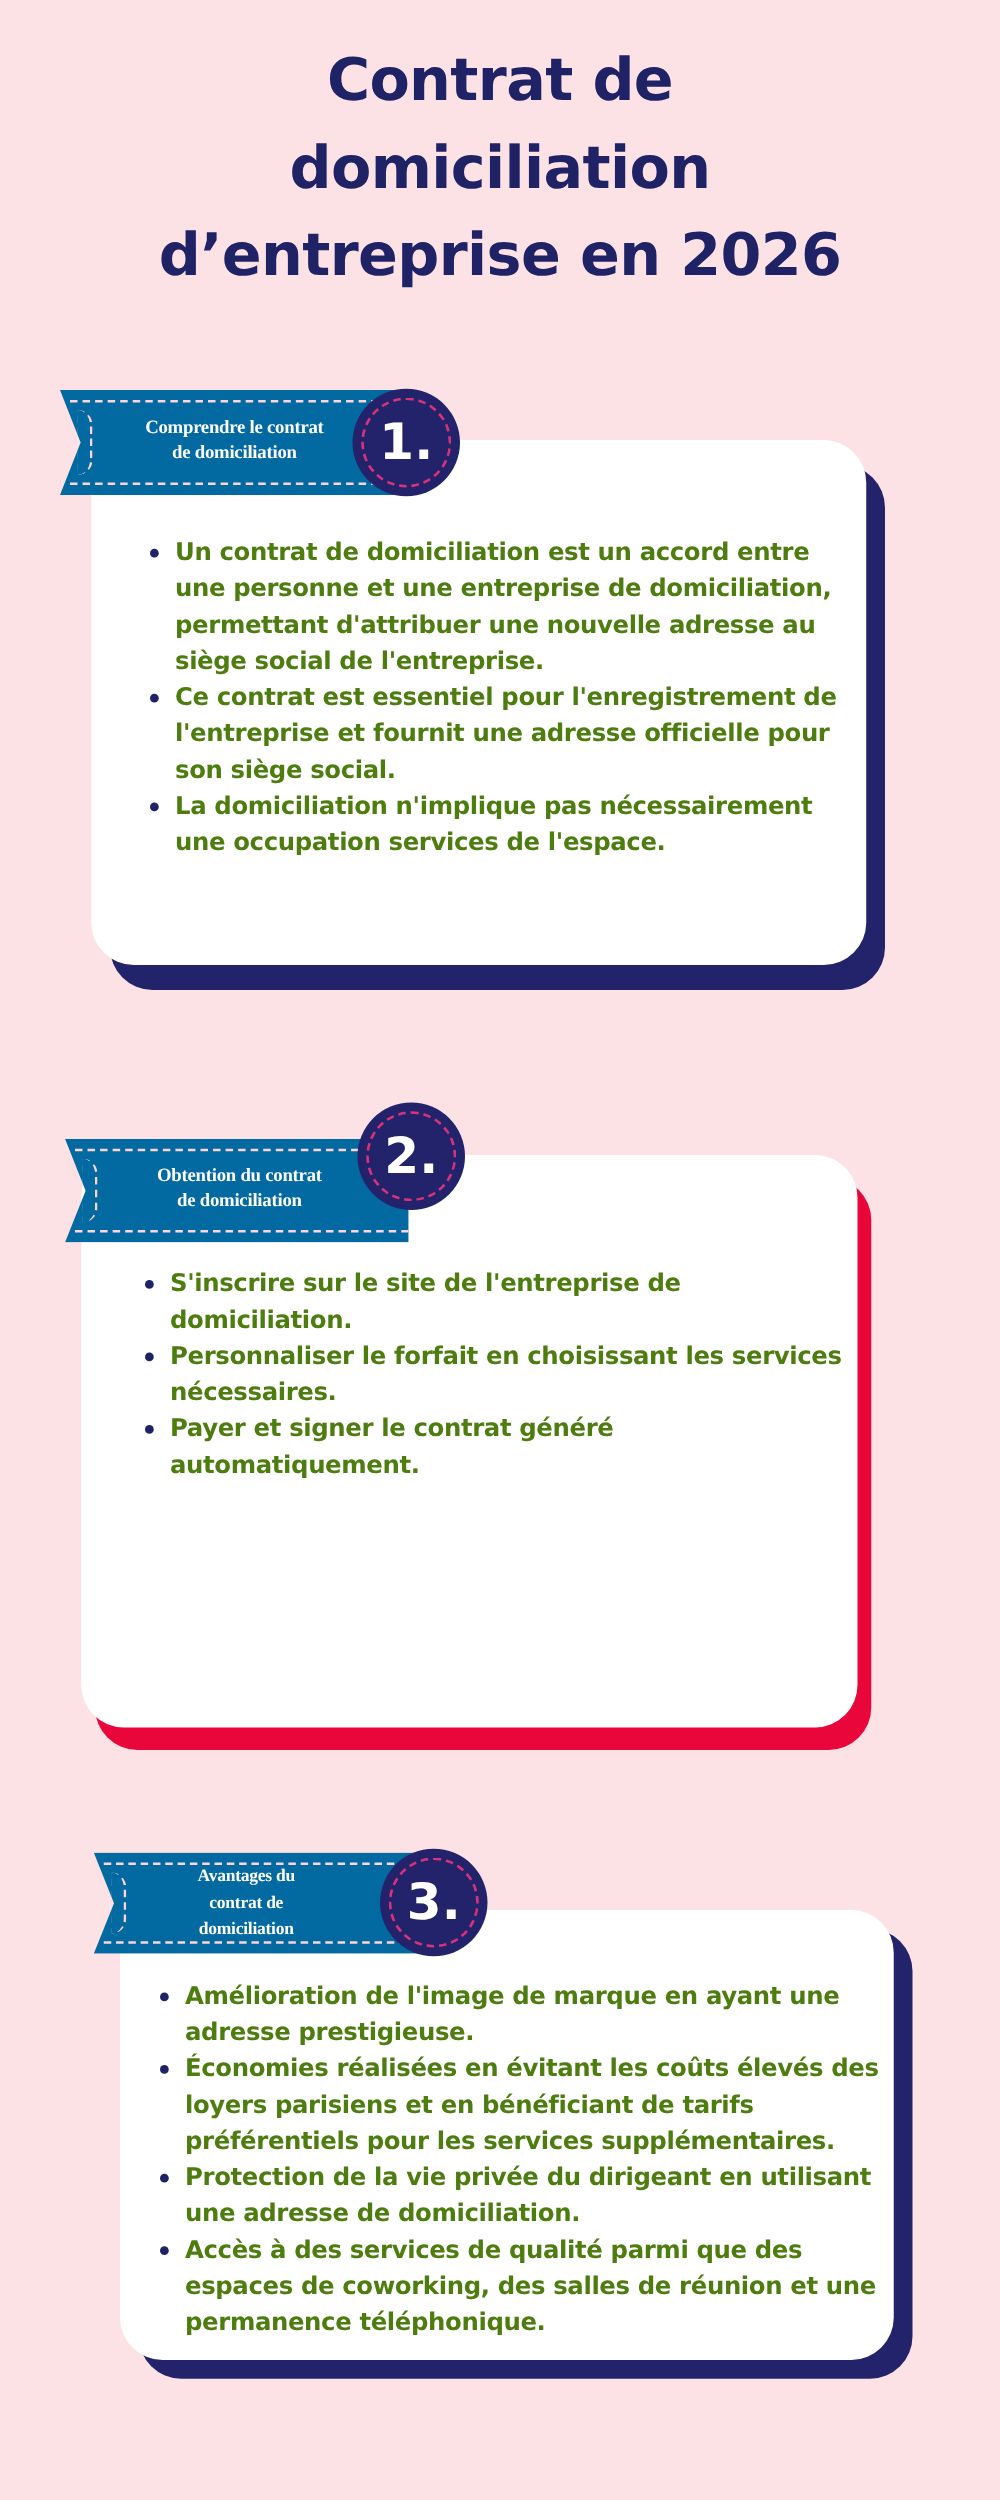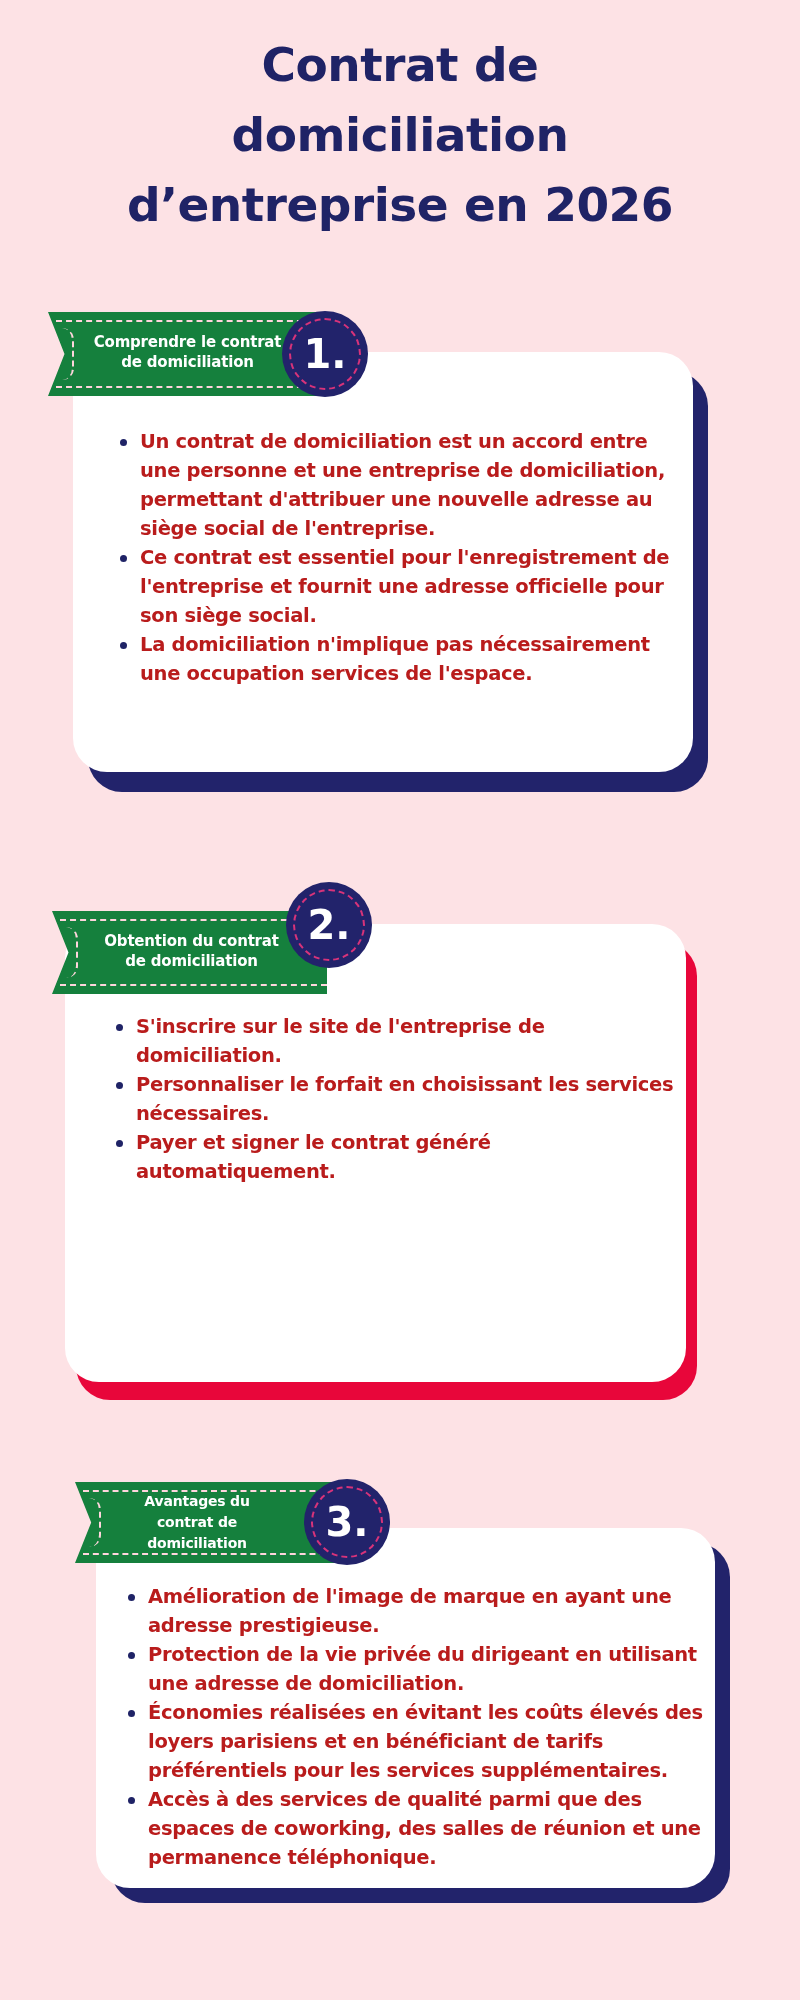--- a/index.html
+++ b/index.html
@@ -35,36 +35,37 @@
     .bullets {
       position: absolute;
       list-style: none;
     }
     .bullets li {
       position: relative;
       padding-left: 22px;
       font-weight: bold;
       font-size: 19.5px;
       line-height: 29px;
-      color: #b91c1c;
+      color: #4d7c0f;
       letter-spacing: -0.3px;
     }
     .bullets li::before {
       content: "";
       position: absolute;
       left: 2px; top: 12px;
       width: 7px; height: 7px;
       border-radius: 50%;
       background: #1f2366;
     }
 
     .ribbon {
       position: absolute;
-      background: #15803d;
+      background: #0369a1;
       clip-path: polygon(0 0, 100% 0, 100% 100%, 0 100%, 6% 50%);
+      font-family: Liberation Serif, serif;
     }
     .ribbon .dash-top, .ribbon .dash-bot {
       position: absolute;
       left: 8px; right: 0;
       height: 0;
       border-top: 2px dashed #ffd5dd;
     }
     .ribbon .dash-top { top: 8px; }
     .ribbon .dash-bot { bottom: 8px; }
     .ribbon .dash-notch {
@@ -162,22 +163,22 @@
   <div class="badge" style="left:286px; top:882px;">
     <span class="badge-num">2.</span>
   </div>
 </section>
 
 <section>
   <div class="card-shadow" style="left:111px; top:1543px; width:619px; height:360px; background:#22236b;"></div>
   <div class="card" style="left:96px; top:1528px; width:619px; height:360px;"></div>
   <ul class="bullets" style="left:126px; top:1582px; width:590px;">
     <li>Amélioration de l'image de marque en ayant une adresse prestigieuse.</li>
+    <li>Économies réalisées en évitant les coûts élevés des loyers parisiens et en bénéficiant de tarifs préférentiels pour les services supplémentaires.</li>
     <li>Protection de la vie privée du dirigeant en utilisant une adresse de domiciliation.</li>
-    <li>Économies réalisées en évitant les coûts élevés des loyers parisiens et en bénéficiant de tarifs préférentiels pour les services supplémentaires.</li>
     <li>Accès à des services de qualité parmi que des espaces de coworking, des salles de réunion et une permanence téléphonique.</li>
   </ul>
   <div class="ribbon" style="left:75px; top:1482px; width:270px; height:81px;">
     <div class="dash-top"></div>
     <div class="dash-bot"></div>
     <div class="dash-notch"></div>
     <div class="ribbon-label" style="top:9px; width:200px; left:22px; font-size:14px; line-height:21px;">
       <span>Avantages du</span>
       <span>contrat de</span>
       <span>domiciliation</span>

